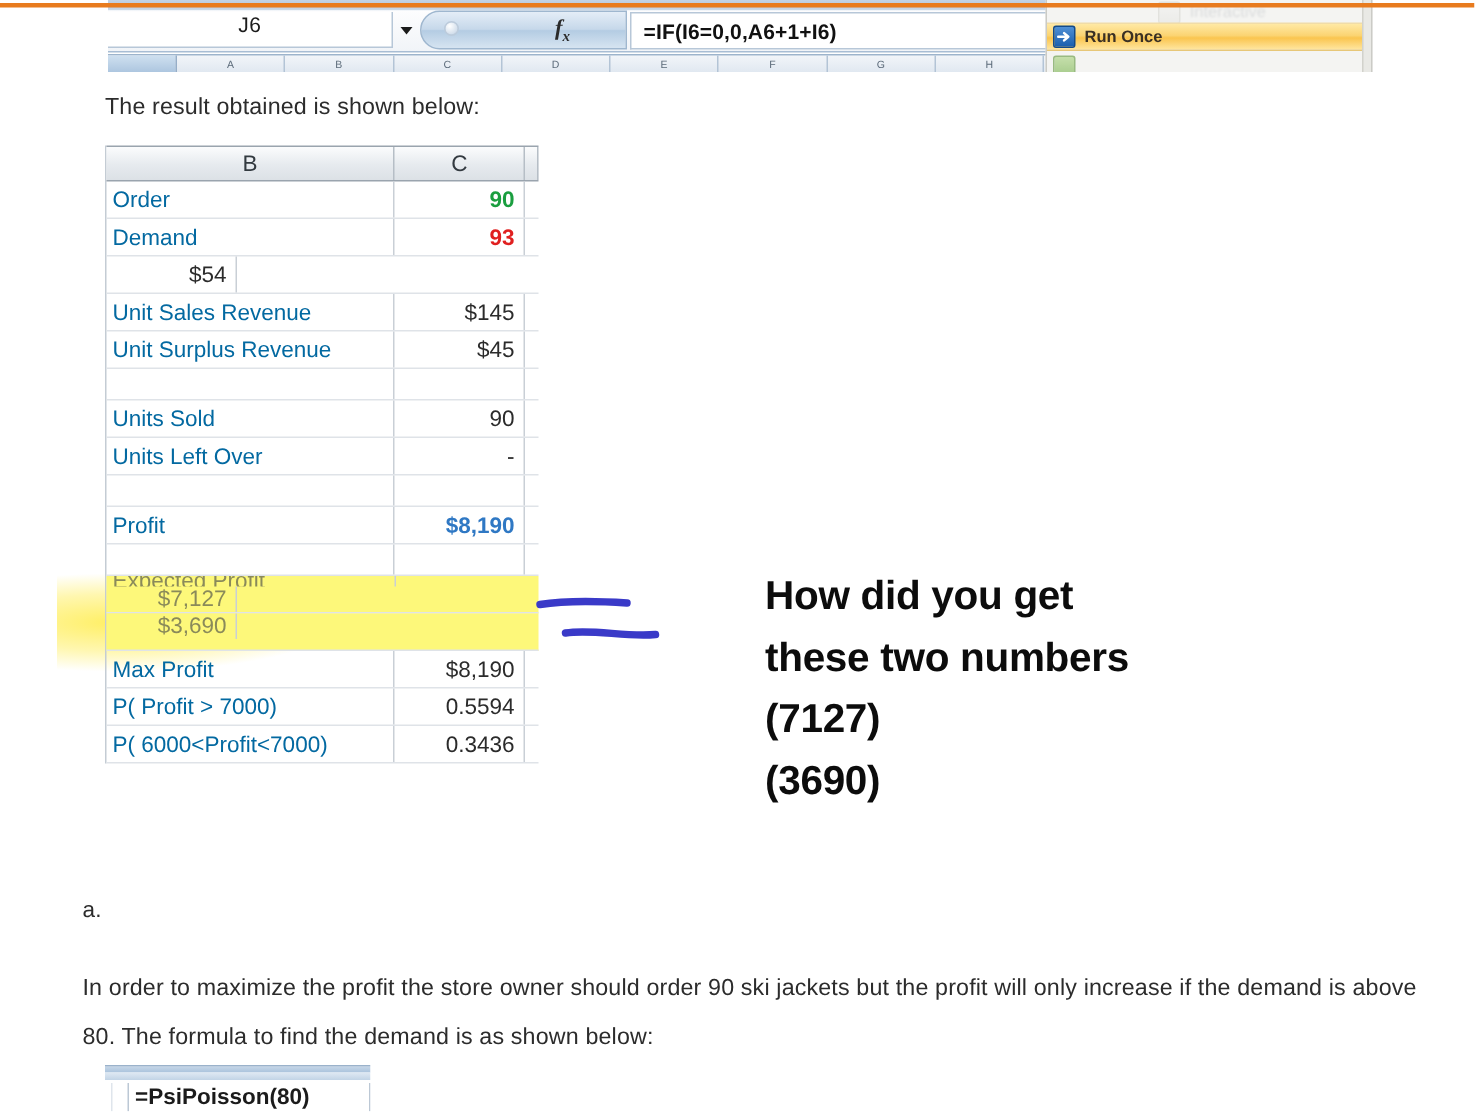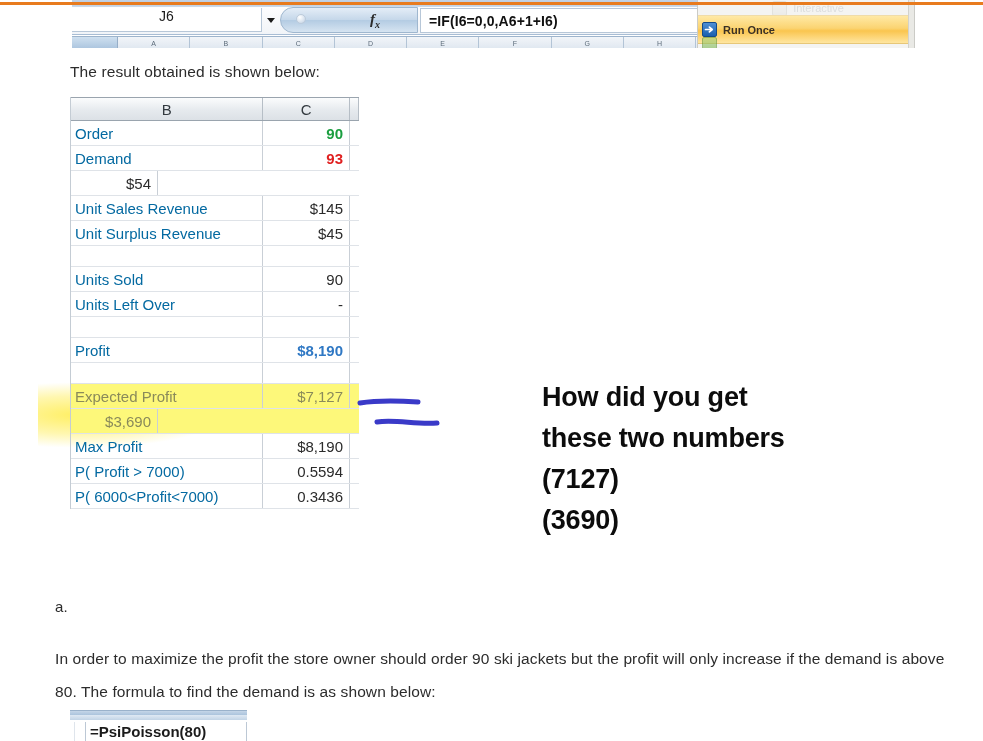--- a/index.html
+++ b/index.html
@@ -155,21 +155,21 @@
   .rp-row {
     position: absolute;
     left: 0;
     width: 216px; height: 16px;
     display: flex; align-items: center;
     padding-left: 4px;
     box-sizing: border-box;
   }
   .rp-row.faded { top: 0px; opacity: .28; justify-content: center; }
   .rp-row.active {
-    top: 15px; height: 29px;
+    top: 15px; height: 19px;
     background: linear-gradient(180deg,#ffe9a5 0%, #fbd472 45%, #fac54f 55%, #ffe6a0 100%);
     border-top: 1px solid #f0dca8;
     border-bottom: 1px solid #e7c778;
   }
   .rp-row.below { top: 36px; opacity: .6; }
   .rp-icon {
     width: 15px; height: 15px;
     flex: 0 0 15px;
     border-radius: 2px;
     display: flex; align-items: center; justify-content: center;
@@ -280,20 +280,21 @@
 
   .v-green { color: #1a9e3f !important; font-weight: 700; }
   .v-red   { color: #e02020 !important; font-weight: 700; }
   .v-blue  { color: #2f78c4 !important; font-weight: 700; }
 
   .srow.hl .cell-b, .srow.hl .cell-c {
     color: #8a8a5a !important;
   }
   .srow.hl {
     background: #fdf87a;
+    flex-direction: column;
   }
 
   
   .hl-glow {
     position: absolute;
     left: 38px; top: 380px;
     width: 340px; height: 70px;
     background: radial-gradient(ellipse 55% 60% at 12% 50%, rgba(255,238,90,.95) 0%, rgba(255,240,110,.55) 45%, rgba(255,245,160,0) 78%);
     z-index: 3;
     pointer-events: none;
@@ -312,21 +313,21 @@
     position: absolute;
     left: 510px; top: 377px;
     width: 430px;
     z-index: 8;
     font-size: 27px;
     font-weight: bold;
     line-height: 41px;
     color: #0c0c0c;
     letter-spacing: -0.2px;
   }
-  .question .q-line { display: block; white-space: nowrap; margin-left: 32px; }
+  .question .q-line { display: block; white-space: nowrap; }
 
   
   .bottom-clip {
     position: absolute;
     left: 62px; top: 710px;
     width: 185px; height: 31px;
     overflow: hidden;
     z-index: 4;
   }
   .bc-bar1 {

